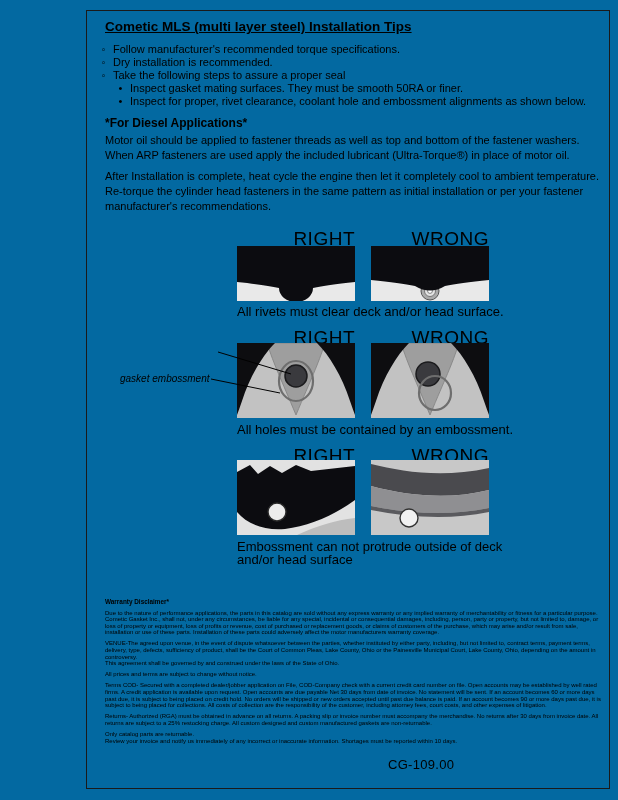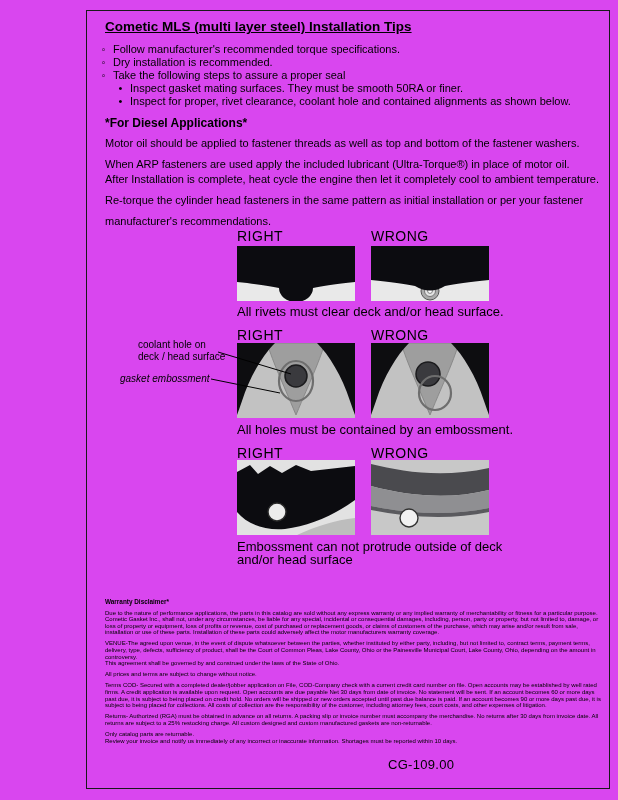--- a/index.html
+++ b/index.html
@@ -1,21 +1,21 @@
 <!DOCTYPE html>
 <html><head>
 <meta charset="utf-8">
 <style>
   * { margin: 0; padding: 0; box-sizing: border-box; }
   html, body { background: #ffffff; }
   .page {
     position: relative;
     width: 618px;
     height: 800px;
-    background: #d946ef;
+    background: #0369a1;
     font-family: "Liberation Sans", "DejaVu Sans", sans-serif;
     color: #000;
     overflow: hidden;
   }
   .frame {
     position: absolute;
     left: 86px; top: 10px;
     width: 524px; height: 779px;
     border: 1px solid #1a1a1a;
   }
@@ -27,29 +27,29 @@
   .tips { position: absolute; left: 99px; top: 43px; font-size: 11px; }
   .tip  { display: flex; gap: 5px; line-height: 13px; white-space: nowrap; }
   .tip.sub { margin-left: 17px; }
   .bullet { width: 9px; text-align: center; }
   .diesel-heading {
     position: absolute; left: 105px; top: 116px;
     font-size: 12px; font-weight: bold;
   }
   .para {
     position: absolute; left: 105px; width: 496px;
-    font-size: 11px; line-height: 21px;
+    font-size: 11px; line-height: 15px;
   }
   .p1 { top: 133px; }
   .p2 { top: 169px; }
   .note { position: absolute; left: 105px; top: 207px; font-size: 11px; white-space: nowrap; }
 
   .figlabel {
-    position: absolute; width: 118px; text-align: left;
-    font-size: 14px; letter-spacing: 0.5px;
+    position: absolute; width: 118px; text-align: right;
+    font-size: 19px; letter-spacing: 0.5px;
   }
   .r1l { left: 237px; top: 228px; } .r1w { left: 371px; top: 228px; }
   .r2l { left: 237px; top: 327px; } .r2w { left: 371px; top: 327px; }
   .r3l { left: 237px; top: 445px; } .r3w { left: 371px; top: 445px; }
 
   .fig { position: absolute; width: 118px; }
   .fig svg { display: block; }
   .f1a { left: 237px; top: 246px; } .f1b { left: 371px; top: 246px; }
   .f2a { left: 237px; top: 343px; } .f2b { left: 371px; top: 343px; }
   .f3a { left: 237px; top: 460px; } .f3b { left: 371px; top: 460px; }
@@ -94,21 +94,21 @@
     <div class="tip">
       <span class="bullet">◦</span>
       <span>Take the following steps to assure a proper seal</span>
     </div>
     <div class="tip sub">
       <span class="bullet">•</span>
       <span>Inspect gasket mating surfaces.  They must be smooth 50RA or finer.</span>
     </div>
     <div class="tip sub">
       <span class="bullet">•</span>
-      <span>Inspect for proper, rivet clearance, coolant hole and contained alignments as shown below.</span>
+      <span>Inspect for proper, rivet clearance, coolant hole and embossment alignments as shown below.</span>
     </div>
   </div>
 
   <h2 class="diesel-heading">*For Diesel Applications*</h2>
   <p class="para p1">Motor oil should be applied to fastener threads as well as top and bottom of the fastener washers. When ARP fasteners are used apply the included lubricant (Ultra-Torque®) in place of motor oil.</p>
   <p class="para p2">After Installation is complete, heat cycle the engine then let it completely cool to ambient temperature. Re-torque the cylinder head fasteners in the same pattern as initial installation or per your fastener manufacturer's recommendations.</p>
 
   <div class="figlabel r1l">RIGHT</div>
   <div class="figlabel r1w">WRONG</div>
 
@@ -128,22 +128,20 @@
       <circle cx="59" cy="45" r="5.5" fill="#e4e4e4" stroke="#777" stroke-width="1"></circle>
       <circle cx="59" cy="45" r="2.4" fill="#fff" stroke="#666" stroke-width="0.8"></circle>
       <path d="M0,0 H118 V34 C98,36 84,38 74,40 Q59,49 44,40 C34,38 20,36 0,34 Z" fill="#0c0c10"></path>
     </svg>
   </div>
   <div class="caption cap1">All rivets must clear deck and/or head surface.</div>
 
   <div class="figlabel r2l">RIGHT</div>
   <div class="figlabel r2w">WRONG</div>
 
-  <div class="annotation ann1">coolant hole on
-deck / head surface</div>
   <div class="annotation ann2">gasket embossment</div>
 
   <div class="fig f2a">
     <svg viewBox="0 0 118 75" width="118" height="75">
       <rect width="118" height="75" fill="#c2c2c2"></rect>
       <path d="M30,0 H88 C81,22 74,36 59,72 C44,36 37,22 30,0 Z" fill="#9e9e9e" stroke="#808080" stroke-width="0.8"></path>
       <path d="M0,0 H38 C26,12 13,33 5,58 C3,64 1,69 0,72 Z" fill="#0d0d10"></path>
       <path d="M118,0 H80 C92,12 105,33 113,58 C115,64 117,69 118,72 Z" fill="#0d0d10"></path>
       <ellipse cx="59" cy="38" rx="17" ry="20" fill="none" stroke="#6e6e6e" stroke-width="2.2"></ellipse>
       <circle cx="59" cy="33" r="11" fill="#3a3a3e" stroke="#1b1b1d" stroke-width="1.5"></circle>

